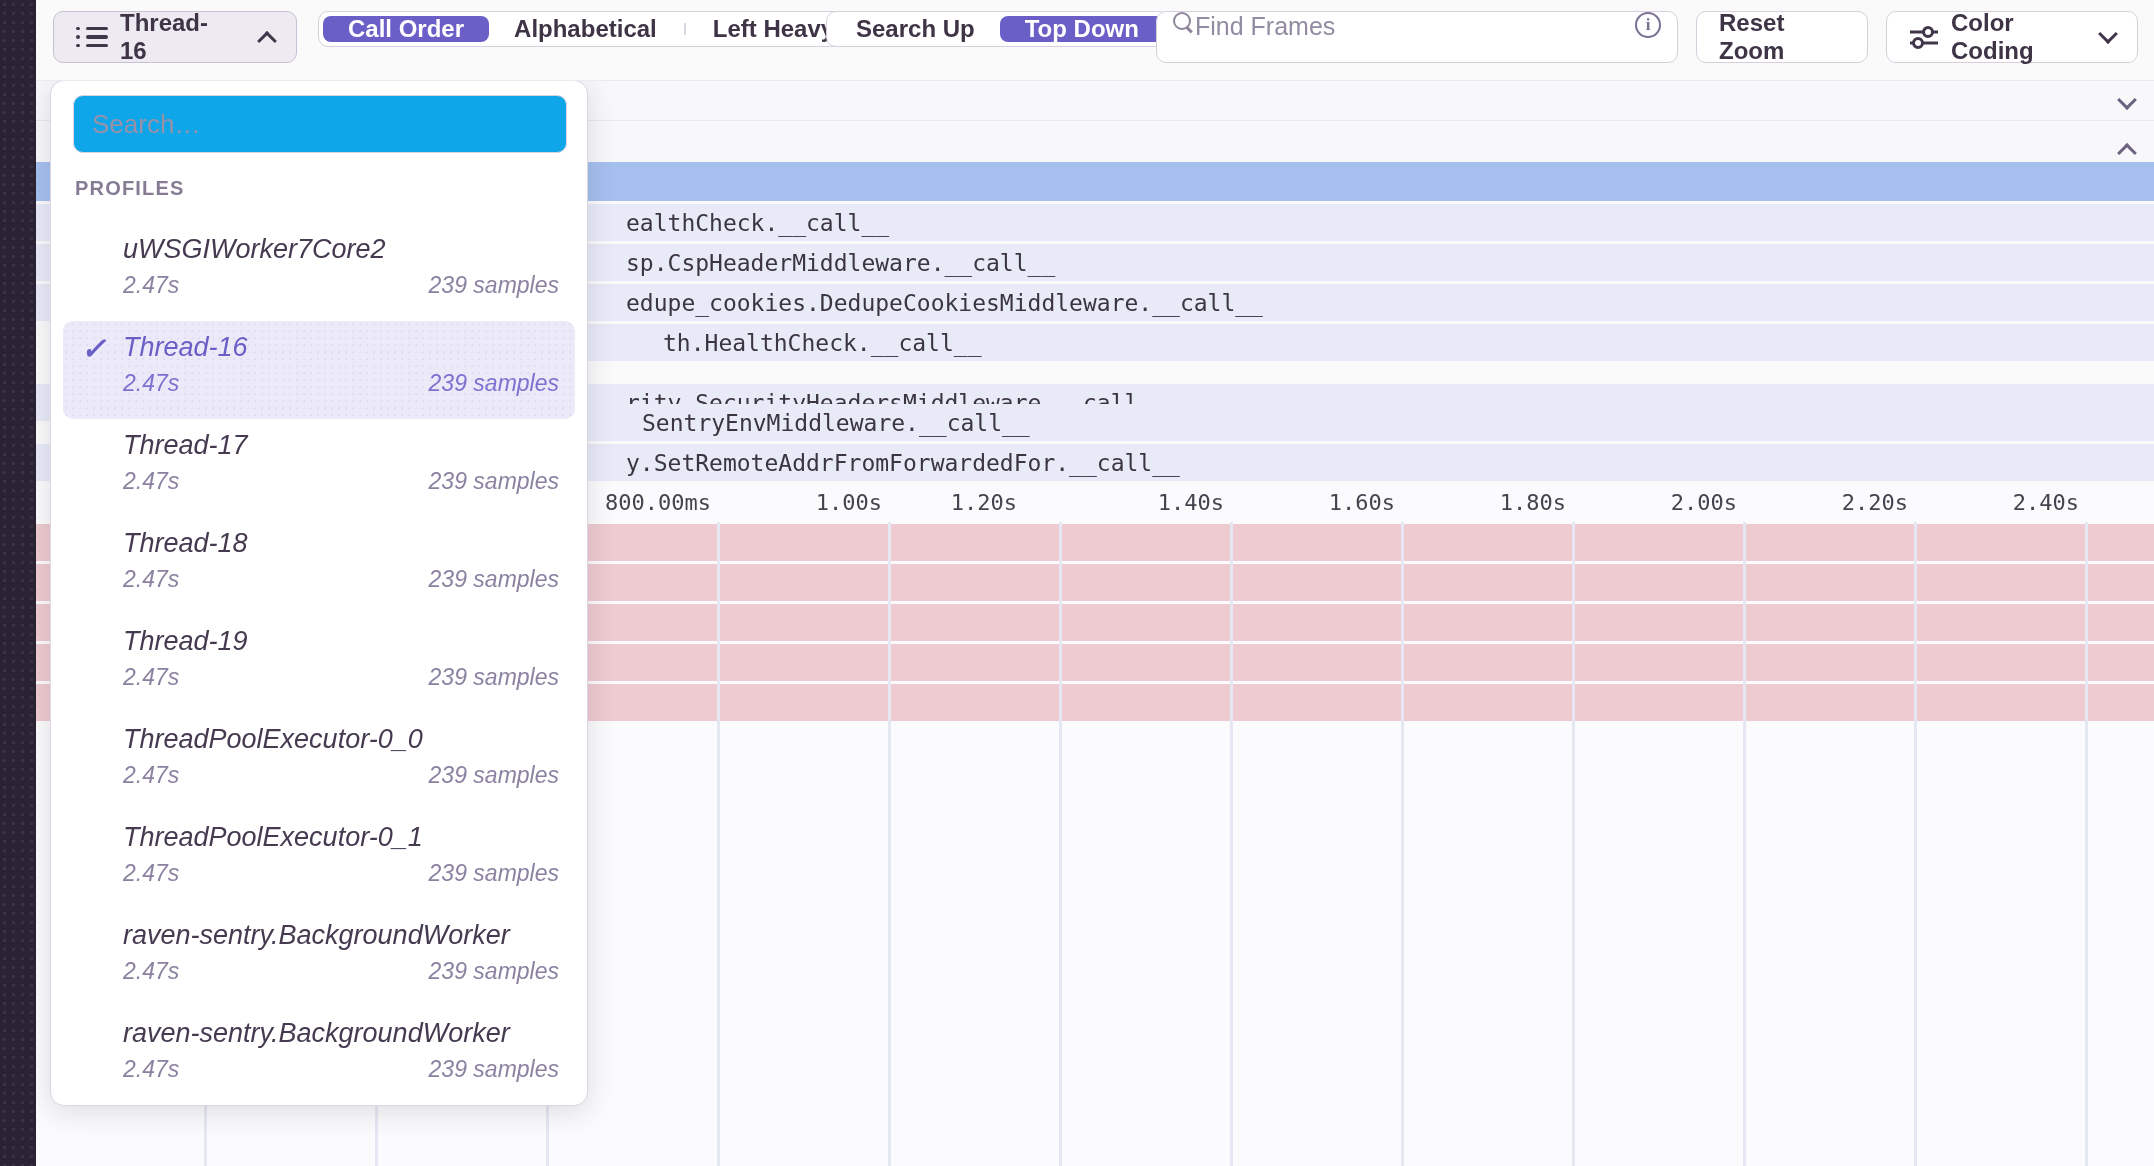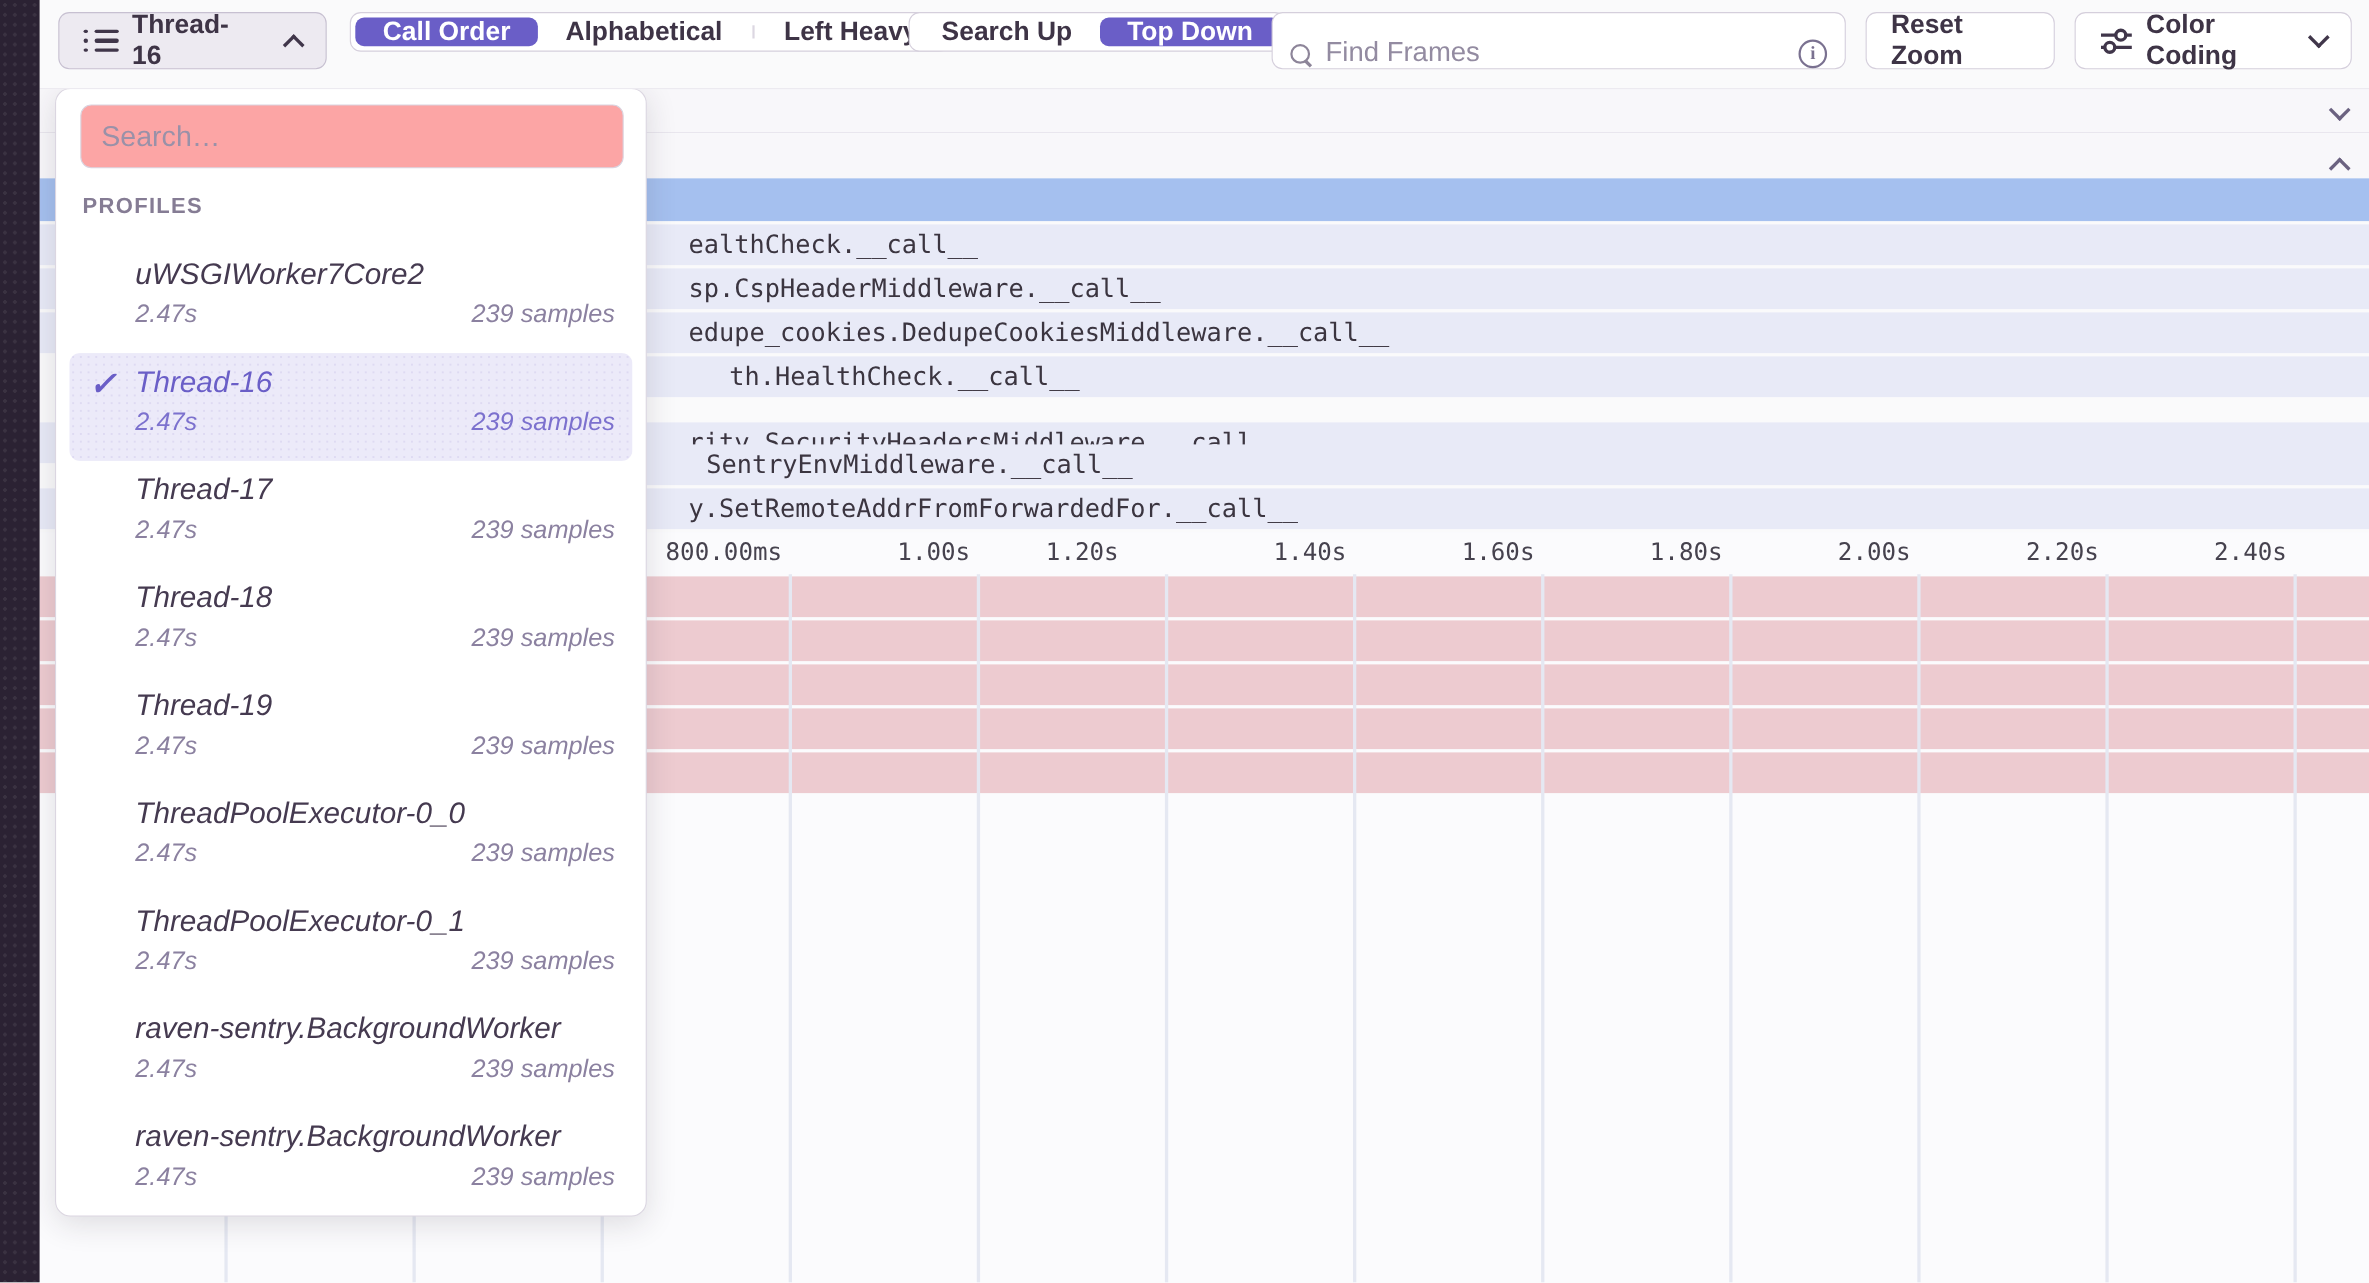--- a/index.html
+++ b/index.html
@@ -28,21 +28,21 @@
   .seg-group { position:absolute; top:11px; height:36px; display:flex; align-items:stretch;
     background:#fff; border:1.5px solid #D5CFDC; border-radius:10px; padding:4px; }
   .seg { display:flex; align-items:center; padding:0 25px; font-weight:700; font-size:24px;
     color:#3E3446; border-radius:8px; white-space:nowrap; }
   .seg.active { background:#6A5EC7; color:#fff; }
   .seg-divider { width:2px; background:#DCD7E2; margin:7px 2px; }
 
   .find-input-wrap {
     position:absolute; top:11px; left:1120px; width:522px; height:52px;
     background:#fff; border:1.5px solid #D5CFDC; border-radius:10px;
-    display:flex; align-items:flex-end; padding:0 16px; gap:10px;
+    display:flex; align-items:flex-start; padding:0 16px; 
   }
   .find-input-wrap input, .dd-search input {
     border:none; outline:none; flex:1; font-size:25px; color:#3E3446; background:transparent;
     font-family:"Liberation Sans", sans-serif;
   }
   .find-input-wrap input::placeholder { color:#938BA1; }
   .dd-search input::placeholder { color:#9A91A8; }
 
   
   .mag-icon { width:22px; height:22px; position:relative; flex:0 0 auto; }
@@ -91,21 +91,21 @@
     font-size:22px; color:#46424E; line-height:37px; z-index:4; }
 
   
   .dropdown {
     position:absolute; left:50px; top:80px; width:538px; height:1026px;
     background:#fff; border:1.5px solid #DBD6E1; border-radius:14px;
     box-shadow:0 6px 28px rgba(43,34,51,0.14); z-index:20; overflow:hidden;
   }
   .dd-search { position:absolute; left:22px; top:14px; width:494px; height:58px;
     border:1.5px solid #D9D3DF; border-radius:10px; display:flex; align-items:center;
-    padding:0 18px; background:#fca5a5; }
+    padding:0 18px; background:#0ea5e9; }
   .dd-search input { font-size:26px; }
   .dd-section { position:absolute; left:24px; top:96px; font-size:20px; font-weight:700;
     letter-spacing:1.2px; color:#857C94; }
   .dd-items { position:absolute; left:0; top:142px; right:0; }
   .dd-item { height:98px; margin:0 12px; padding:9px 16px 0 14px; border-radius:10px; position:relative;font-style:italic; }
   .dd-item.selected { background:#ECEAF9;
     background-image:radial-gradient(#DEDAF2 1px, transparent 1px); background-size:7px 7px; }
   .dd-check { position:absolute; left:18px; top:10px; width:40px; font-size:30px; font-weight:700;
     color:#6A5EC7; }
   .dd-title { margin-left:46px; font-size:27px; color:#453A50; line-height:34px; white-space:nowrap; }

